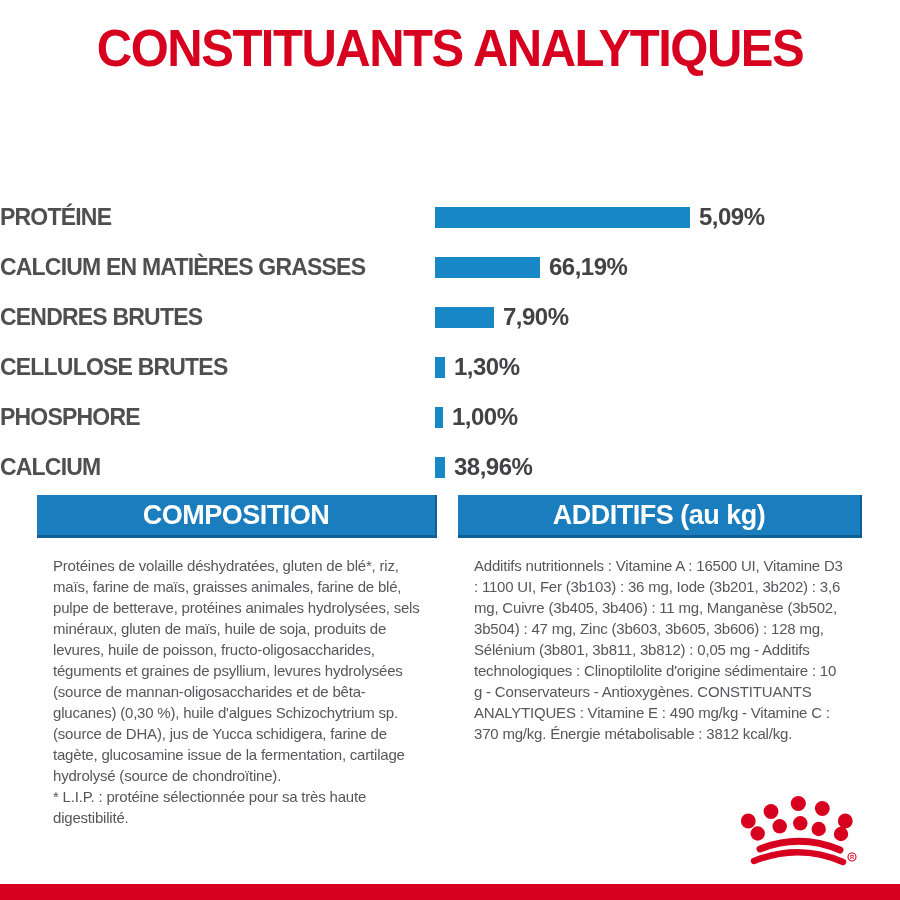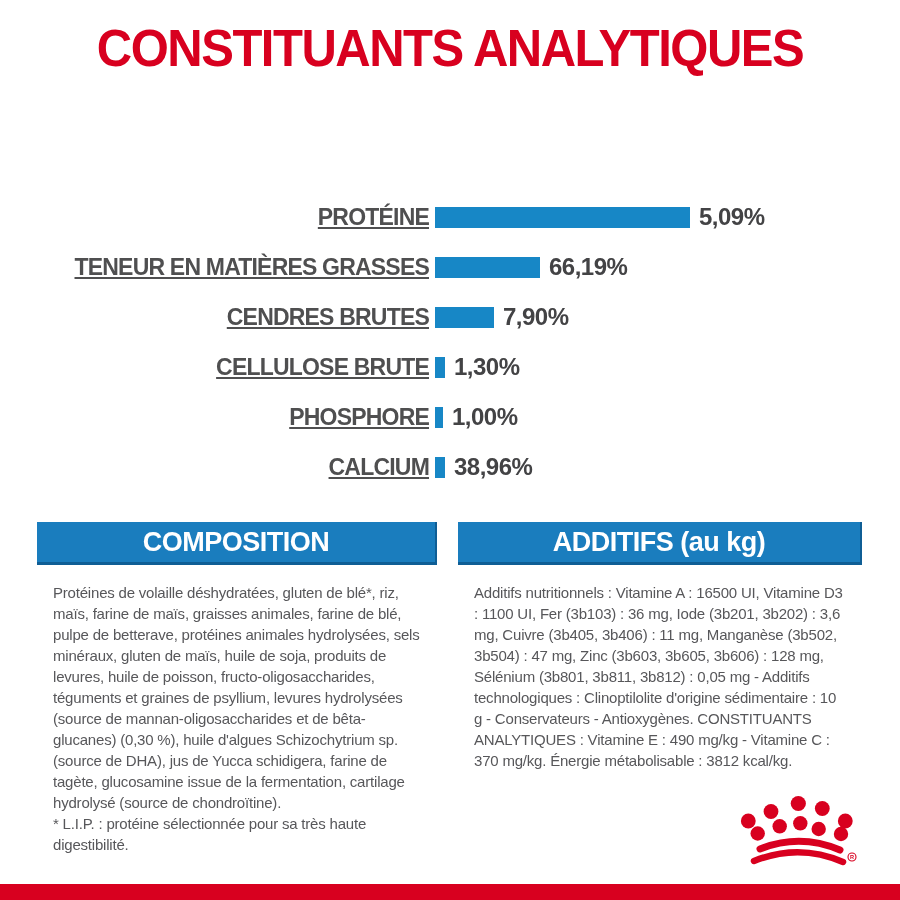--- a/index.html
+++ b/index.html
@@ -23,40 +23,39 @@
     letter-spacing: -1.5px;
     color: var(--accent-red, #d8001f);
     transform: scaleY(1.06);
   }
 
   
   .chart { position: absolute; top: 192px; left: 0; width: 900px; }
   .chart-row { display: flex; align-items: center; height: 50px; }
   .bar-label {
     flex: none; width: 435px;
-    padding-right: 6px;
-    text-align: right;
+    padding-right: 15px;
+    text-align: left;
     font-weight: bold; font-size: 23px;
     letter-spacing: -0.8px;
     color: var(--label-gray, #4f4f50);
-    text-decoration: underline;
   }
   .bar {
     flex: none; height: 21px;
     background: var(--bar-blue, #1787c6);
   }
   .bar-value {
     flex: none; margin-left: 9px;
     font-weight: bold; font-size: 24px;
     letter-spacing: -0.5px;
     color: var(--value-gray, #434345);
   }
 
   
-  .col { position: absolute; top: 522px; }
+  .col { position: absolute; top: 495px; }
   .col-left  { left: 37px;  width: 400px; }
   .col-right { left: 458px; width: 404px; }
   .sec-header {
     height: 43px;
     background: var(--header-blue, #1a7dbe);
     border-bottom: 3px solid var(--header-blue-dark, #0f5e95);
     border-right: 2px solid var(--header-blue-dark, #0f5e95);
     display: flex; align-items: center; justify-content: center;
     color: #ffffff;
     font-weight: bold; font-size: 27px;
@@ -88,31 +87,31 @@
 
   <h1 class="title">CONSTITUANTS ANALYTIQUES</h1>
 
   <div class="chart" id="chart">
       <div class="chart-row">
         <span class="bar-label">PROTÉINE</span>
         <div class="bar" style="width: 255px; background: rgb(23, 135, 198);"></div>
         <span class="bar-value">5,09%</span>
       </div>
       <div class="chart-row">
-        <span class="bar-label">TENEUR EN MATIÈRES GRASSES</span>
+        <span class="bar-label">CALCIUM EN MATIÈRES GRASSES</span>
         <div class="bar" style="width: 105px; background: rgb(23, 135, 198);"></div>
         <span class="bar-value">66,19%</span>
       </div>
       <div class="chart-row">
         <span class="bar-label">CENDRES BRUTES</span>
         <div class="bar" style="width: 59px; background: rgb(23, 135, 198);"></div>
         <span class="bar-value">7,90%</span>
       </div>
       <div class="chart-row">
-        <span class="bar-label">CELLULOSE BRUTE</span>
+        <span class="bar-label">CELLULOSE BRUTES</span>
         <div class="bar" style="width: 10px; background: rgb(23, 135, 198);"></div>
         <span class="bar-value">1,30%</span>
       </div>
       <div class="chart-row">
         <span class="bar-label">PHOSPHORE</span>
         <div class="bar" style="width: 8px; background: rgb(23, 135, 198);"></div>
         <span class="bar-value">1,00%</span>
       </div>
       <div class="chart-row">
         <span class="bar-label">CALCIUM</span>

